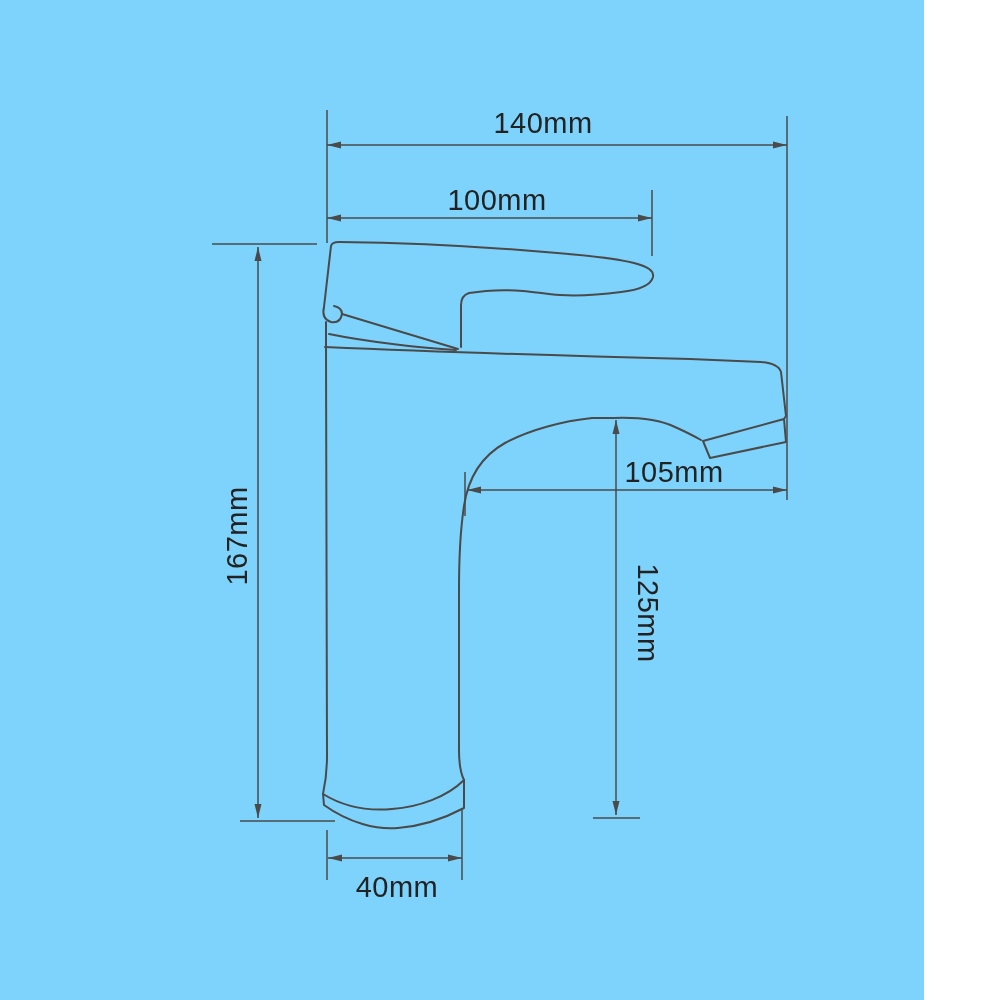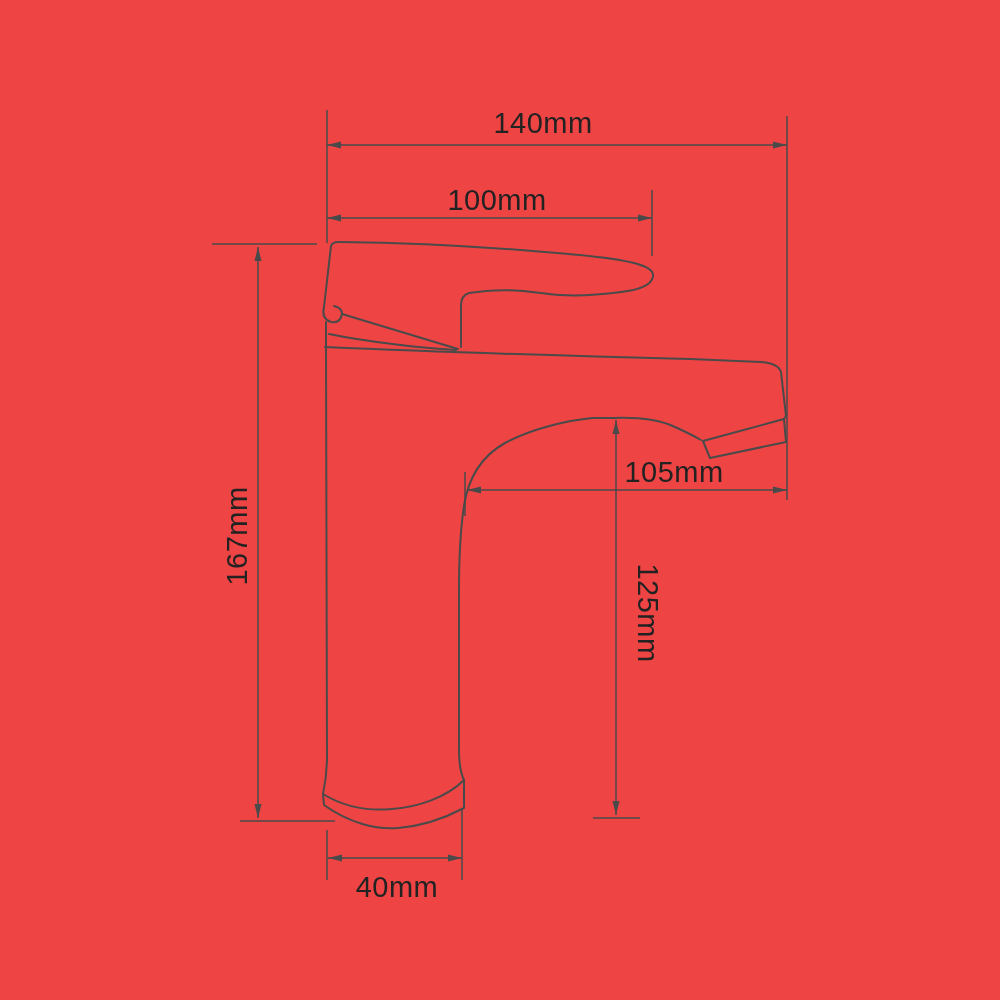--- a/index.html
+++ b/index.html
@@ -2,23 +2,23 @@
 <html><head>
 <meta charset="utf-8">
 <style>
   html, body {
     margin: 0;
     padding: 0;
     background: #ffffff;
   }
   .canvas {
     position: relative;
-    width: 1000px;
+    width: 924px;
     height: 1000px;
-    background: #ef4444;
+    background: #7dd3fc;
     overflow: hidden;
     font-family: "Liberation Sans", sans-serif;
   }
   svg { display: block; }
   .fig-line {
     fill: none;
     stroke: #4a4a4a;
     stroke-width: 2;
     stroke-linecap: round;
     stroke-linejoin: round;

